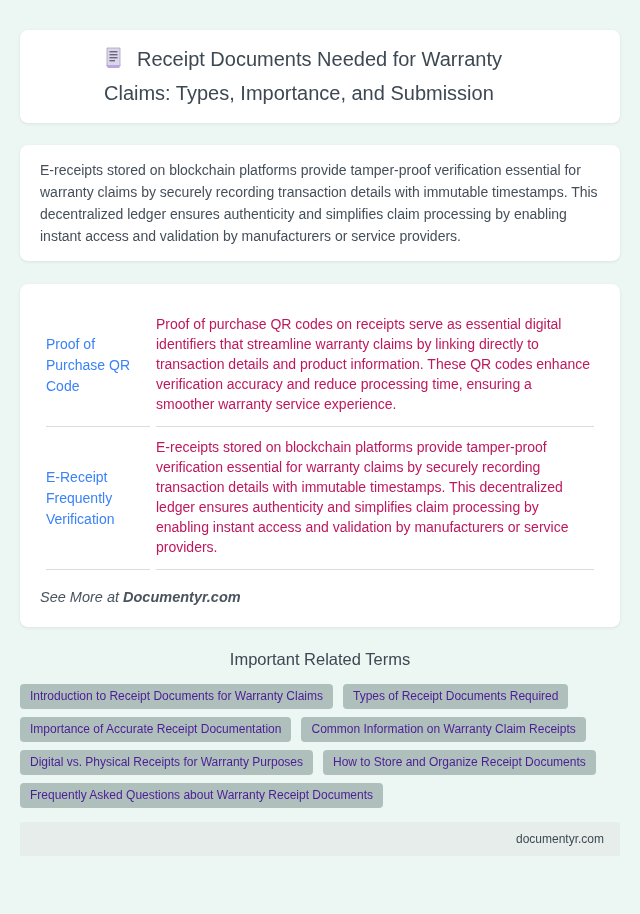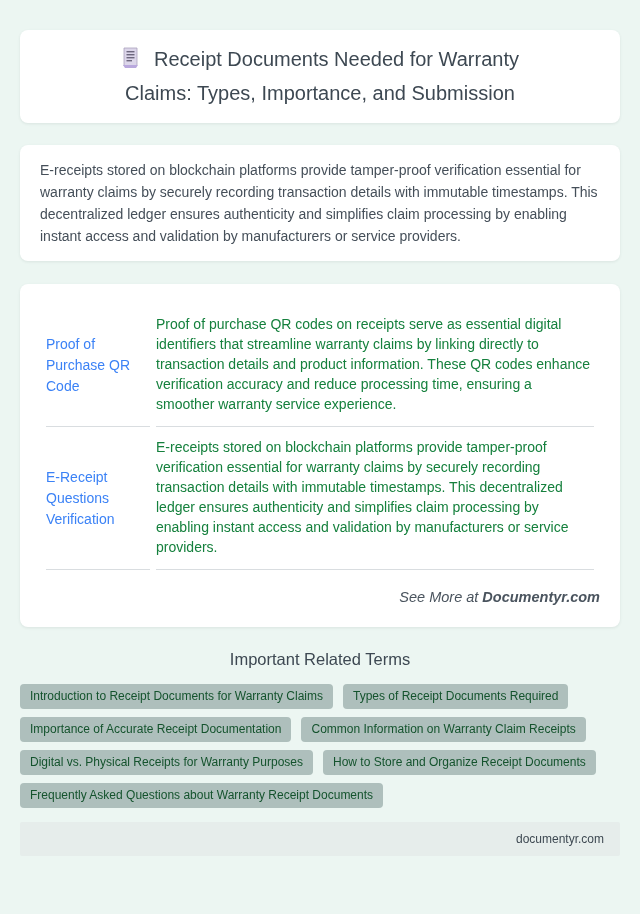--- a/index.html
+++ b/index.html
@@ -11,48 +11,48 @@
     color: #3e4953;
     overflow: hidden;
   }
   .card {
     background: #ffffff;
     border-radius: 8px;
     box-shadow: 0 1px 3px rgba(60,80,75,0.10);
     margin: 0 20px;
   }
   
-  .header-card { margin-top: 30px; padding: 14px 24px; text-align: center; }
+  .header-card { margin-top: 30px; padding: 14px 24px; }
   .page-title {
     font-size: 20px; font-weight: 400; line-height: 31px;
     color: #3d4852; max-width: 432px; margin: 0 auto;
   }
   .receipt-icon { display: inline-block; vertical-align: -3px; margin-right: 14px; }
   
   .intro-card { margin-top: 22px; padding: 14px 20px; }
   .intro-text { font-size: 14px; line-height: 22px; color: #454f59; }
   
   .table-card { margin-top: 23px; padding: 20px 20px 12px; }
   table.def-table { width: 100%; border-collapse: separate; border-spacing: 6px 0; }
   .def-table td { border-bottom: 1px solid #d9dde0; font-size: 14px; }
   td.term-cell {
     width: 104px; vertical-align: middle; line-height: 21px;
     color: #3b82f6; padding: 10px 4px 10px 0;
   }
-  td.desc-cell { vertical-align: middle; line-height: 20px; color: #15803d; padding: 10px 0 12px; }
-  .see-more { text-align: right; font-style: italic; font-size: 14.5px; color: #4a545e; margin: 19px 0 10px; }
+  td.desc-cell { vertical-align: middle; line-height: 20px; color: #be185d; padding: 10px 0 12px; }
+  .see-more { text-align: left; font-style: italic; font-size: 14.5px; color: #4a545e; margin: 19px 0 10px; }
   .see-more b { font-weight: 700; }
   
   .related-heading {
     text-align: center; font-size: 16.5px; font-weight: 500;
     color: #3d4852; margin: 23px 0 15px;
   }
   .tags { margin: 0 20px; display: flex; flex-wrap: wrap; gap: 8px 10px; }
   .tag {
-    background: #aebfbc; color: #14532d;
+    background: #aebfbc; color: #4c1d95;
     font-size: 12px; line-height: 12px;
     padding: 6px 10px 7px; border-radius: 4px;
     white-space: nowrap; cursor: pointer; border: none;
     font-family: "Liberation Sans", sans-serif;
   }
   
   .footer-bar {
     margin: 14px 20px 0; background: #e6edeb; border-radius: 2px;
     padding: 10px 16px; text-align: right;
     font-size: 12px; color: #3e4952;
@@ -77,21 +77,21 @@
 </div>
 
 <div class="card table-card">
   <table class="def-table">
     <tbody>
         <tr>
       <td class="term-cell">Proof of Purchase QR Code</td>
       <td class="desc-cell">Proof of purchase QR codes on receipts serve as essential digital identifiers that streamline warranty claims by linking directly to transaction details and product information. These QR codes enhance verification accuracy and reduce processing time, ensuring a smoother warranty service experience.</td>
     </tr>
     <tr>
-      <td class="term-cell">E-Receipt Questions Verification</td>
+      <td class="term-cell">E-Receipt Frequently Verification</td>
       <td class="desc-cell">E-receipts stored on blockchain platforms provide tamper-proof verification essential for warranty claims by securely recording transaction details with immutable timestamps. This decentralized ledger ensures authenticity and simplifies claim processing by enabling instant access and validation by manufacturers or service providers.</td>
     </tr>
   </tbody>
     </table>
   <div class="see-more"><span>See More at </span><b>Documentyr.com</b></div>
 </div>
 
 <h2 class="related-heading">Important Related Terms</h2>
 
 <div class="tags">

